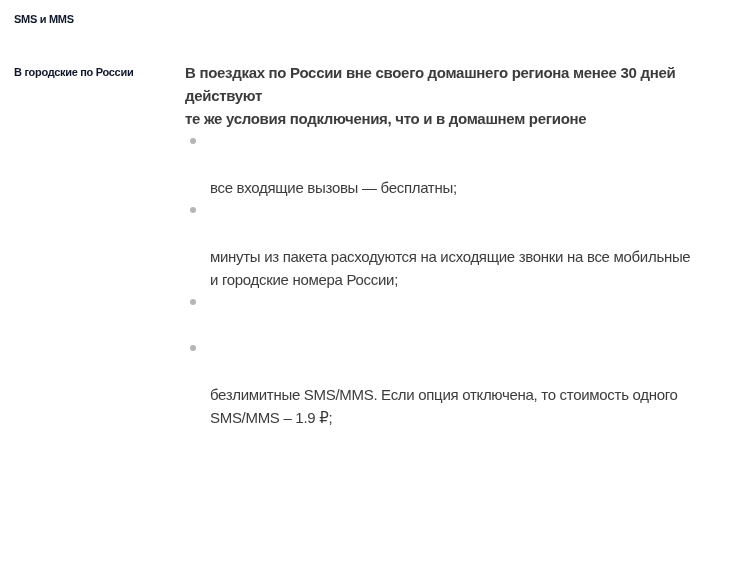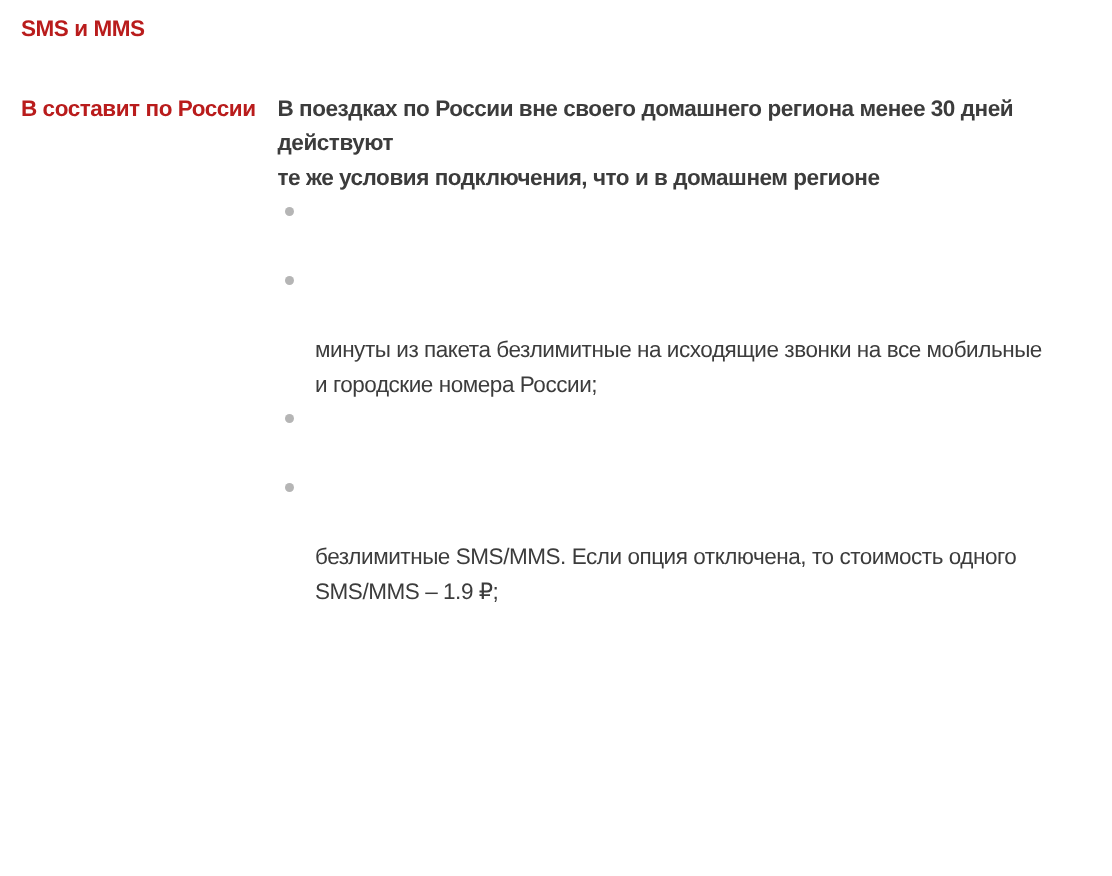--- a/index.html
+++ b/index.html
@@ -26,23 +26,23 @@
     display: flex;
     align-items: flex-start;
   }
   .row + .row {
     margin-top: 30px;
   }
   .label-col {
     flex: 0 0 171px;
     width: 171px;
     font-weight: bold;
-    font-size: 15px;
+    font-size: 11px;
     line-height: 23px;
-    color: #b91c1c;
+    color: #0f172a;
   }
   .content-col {
     flex: 1 1 auto;
     min-width: 0;
   }
   .para {
     margin: 0 0 23px 0;
     white-space: pre-line;
   }
   .para.intro {
@@ -74,31 +74,32 @@
 
 <div class="page">
 
   <section class="row">
     <div class="label-col">SMS и MMS</div>
     <div class="content-col">
     </div>
   </section>
 
   <section class="row">
-    <div class="label-col">В составит по России</div>
+    <div class="label-col">В городские по России</div>
     <div class="content-col">
       <p class="para intro">В поездках по России вне своего домашнего региона менее 30 дней действуют
 те же условия подключения, что и в домашнем регионе</p>
       <ul class="bullets">
         <li>
           <span class="dot"></span>
+          <span>все входящие вызовы — бесплатны;</span>
         </li>
         <li>
           <span class="dot"></span>
-          <span>минуты из пакета безлимитные на исходящие звонки на все мобильные
+          <span>минуты из пакета расходуются на исходящие звонки на все мобильные
 и городские номера России;</span>
         </li>
         <li>
           <span class="dot"></span>
         </li>
         <li>
           <span class="dot"></span>
           <span>безлимитные SMS/MMS. Если опция отключена, то стоимость одного
 SMS/MMS – 1.9 ₽;</span>
         </li>

